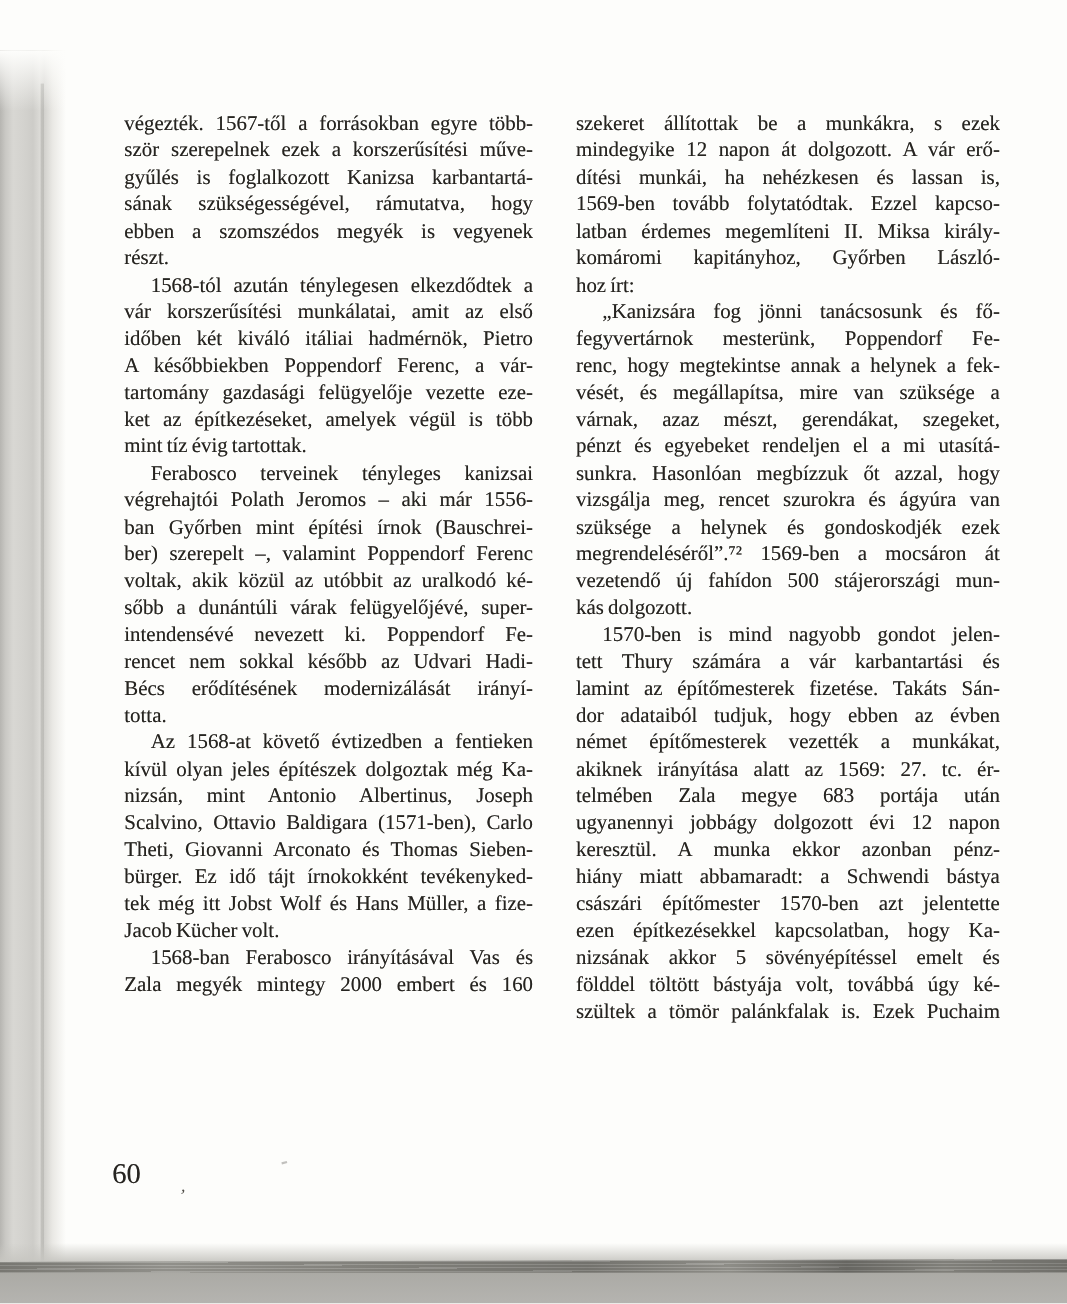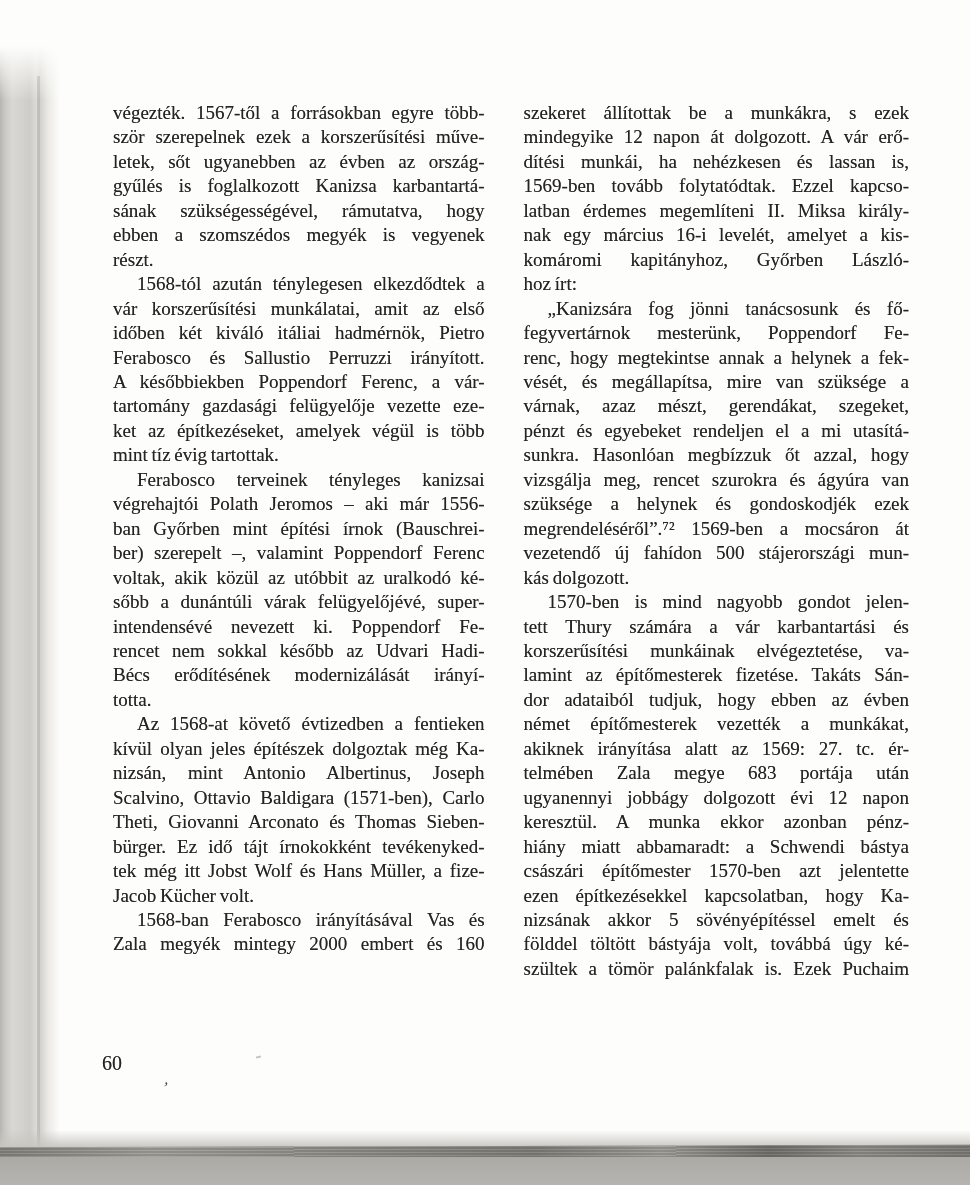--- a/index.html
+++ b/index.html
@@ -67,21 +67,21 @@
   }
   .col-left  { width: 377px; }
   .col-right { width: 391px; }
   .paragraph { margin: 0; }
   .line { text-align: justify; text-align-last: justify; }
   .line.last { text-align-last: left; }
   .line.indent { padding-left: 24px; }
 
   .page-number {
     position: absolute; left: 102px; top: 1052px;
-    font-size: 20px; color: #262420;
+    font-size: 26px; color: #262420;
     text-shadow: 0 0 0.4px rgba(38,36,32,0.55);
   }
   .speck-comma {
     position: absolute; left: 165px; top: 1070px;
     font-size: 16px; color: #504e49; transform: rotate(8deg);
   }
   .speck-dot {
     position: absolute; left: 256px; top: 1056px; width: 5px; height: 2px;
     background: rgba(120,118,112,0.45); transform: rotate(-15deg);
   }
@@ -95,31 +95,29 @@
 
   <div class="bottom-fade"></div>
   <div class="pages-edge"></div>
   <div class="scanner-bg"></div>
 
   <div class="columns">
     <div class="col col-left">
         <div class="paragraph">
           <div class="line">végezték. 1567-től a forrásokban egyre több-</div>
           <div class="line">ször szerepelnek ezek a korszerűsítési műve-</div>
-          <div class="line">letek, sőt ugyanebben az évben az ország-</div>
           <div class="line">gyűlés is foglalkozott Kanizsa karbantartá-</div>
           <div class="line">sának szükségességével, rámutatva, hogy</div>
           <div class="line">ebben a szomszédos megyék is vegyenek</div>
           <div class="line last">részt.</div>
         </div>
         <div class="paragraph">
           <div class="line indent">1568-tól azután ténylegesen elkezdődtek a</div>
           <div class="line">vár korszerűsítési munkálatai, amit az első</div>
           <div class="line">időben két kiváló itáliai hadmérnök, Pietro</div>
-          <div class="line">Ferabosco és Sallustio Perruzzi irányított.</div>
           <div class="line">A későbbiekben Poppendorf Ferenc, a vár-</div>
           <div class="line">tartomány gazdasági felügyelője vezette eze-</div>
           <div class="line">ket az építkezéseket, amelyek végül is több</div>
           <div class="line last">mint tíz évig tartottak.</div>
         </div>
         <div class="paragraph">
           <div class="line indent">Ferabosco terveinek tényleges kanizsai</div>
           <div class="line">végrehajtói Polath Jeromos – aki már 1556-</div>
           <div class="line">ban Győrben mint építési írnok (Bauschrei-</div>
           <div class="line">ber) szerepelt –, valamint Poppendorf Ferenc</div>
@@ -145,42 +143,40 @@
           <div class="line">Zala megyék mintegy 2000 embert és 160</div>
         </div>
       </div>
     <div class="col col-right">
         <div class="paragraph">
           <div class="line">szekeret állítottak be a munkákra, s ezek</div>
           <div class="line">mindegyike 12 napon át dolgozott. A vár erő-</div>
           <div class="line">dítési munkái, ha nehézkesen és lassan is,</div>
           <div class="line">1569-ben tovább folytatódtak. Ezzel kapcso-</div>
           <div class="line">latban érdemes megemlíteni II. Miksa király-</div>
-          <div class="line">nak egy március 16-i levelét, amelyet a kis-</div>
           <div class="line">komáromi kapitányhoz, Győrben László-</div>
           <div class="line last">hoz írt:</div>
         </div>
         <div class="paragraph">
           <div class="line indent">„Kanizsára fog jönni tanácsosunk és fő-</div>
           <div class="line">fegyvertárnok mesterünk, Poppendorf Fe-</div>
           <div class="line">renc, hogy megtekintse annak a helynek a fek-</div>
           <div class="line">vését, és megállapítsa, mire van szüksége a</div>
           <div class="line">várnak, azaz mészt, gerendákat, szegeket,</div>
           <div class="line">pénzt és egyebeket rendeljen el a mi utasítá-</div>
           <div class="line">sunkra. Hasonlóan megbízzuk őt azzal, hogy</div>
           <div class="line">vizsgálja meg, rencet szurokra és ágyúra van</div>
           <div class="line">szüksége a helynek és gondoskodjék ezek</div>
           <div class="line">megrendeléséről”.⁷² 1569-ben a mocsáron át</div>
           <div class="line">vezetendő új fahídon 500 stájerországi mun-</div>
           <div class="line last">kás dolgozott.</div>
         </div>
         <div class="paragraph">
           <div class="line indent">1570-ben is mind nagyobb gondot jelen-</div>
           <div class="line">tett Thury számára a vár karbantartási és</div>
-          <div class="line">korszerűsítési munkáinak elvégeztetése, va-</div>
           <div class="line">lamint az építőmesterek fizetése. Takáts Sán-</div>
           <div class="line">dor adataiból tudjuk, hogy ebben az évben</div>
           <div class="line">német építőmesterek vezették a munkákat,</div>
           <div class="line">akiknek irányítása alatt az 1569: 27. tc. ér-</div>
           <div class="line">telmében Zala megye 683 portája után</div>
           <div class="line">ugyanennyi jobbágy dolgozott évi 12 napon</div>
           <div class="line">keresztül. A munka ekkor azonban pénz-</div>
           <div class="line">hiány miatt abbamaradt: a Schwendi bástya</div>
           <div class="line">császári építőmester 1570-ben azt jelentette</div>
           <div class="line">ezen építkezésekkel kapcsolatban, hogy Ka-</div>

